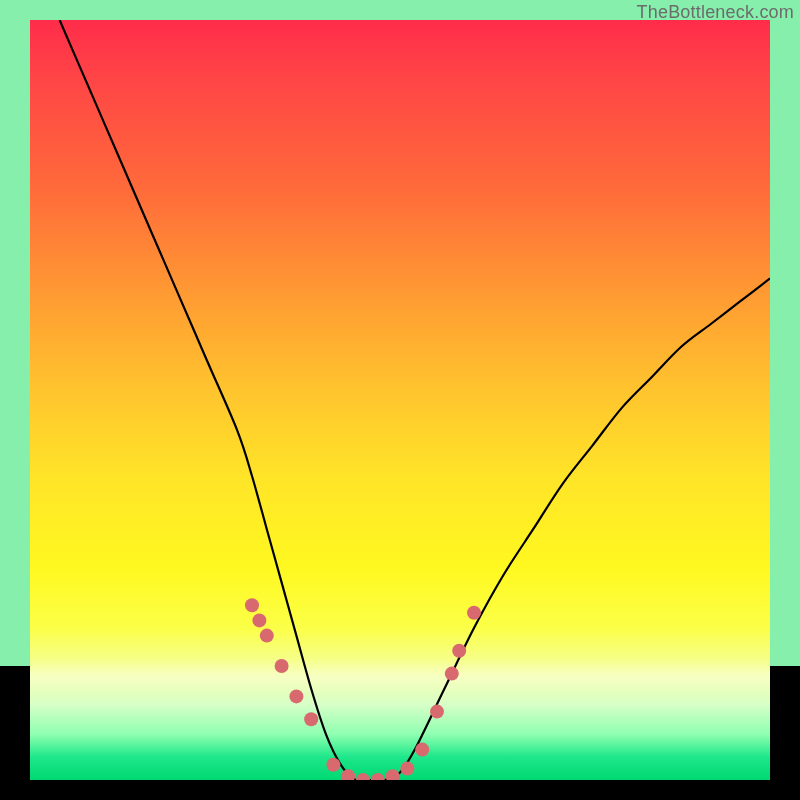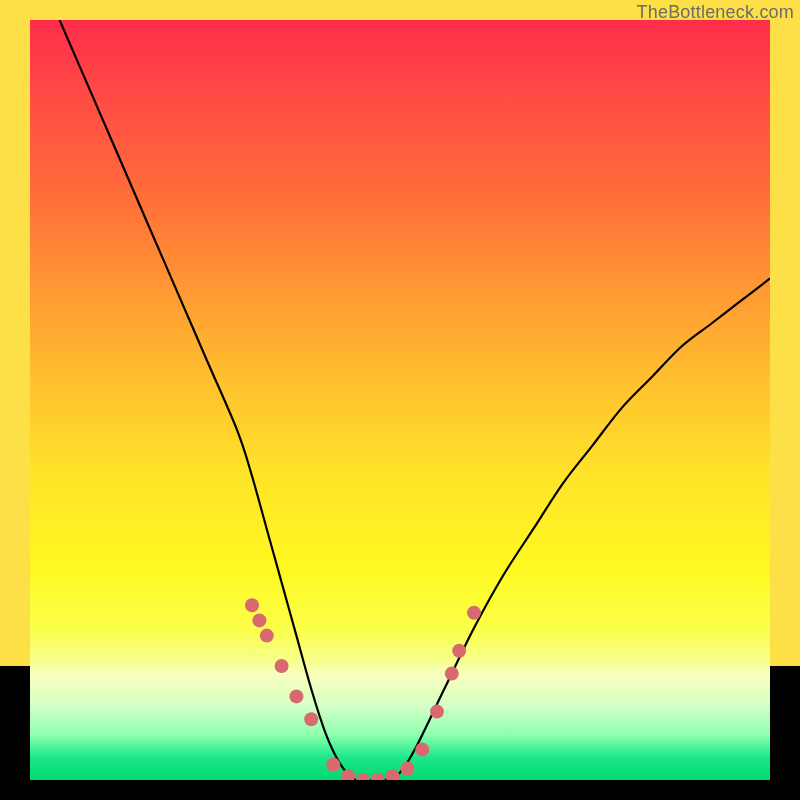--- a/index.html
+++ b/index.html
@@ -9,21 +9,21 @@
     height: 800px;
     overflow: hidden;
     background: #000;
     font-family: Arial, Helvetica, sans-serif;
   }
   .frame {
     position: absolute;
     left: 0; top: 0;
     width: 800px;
     height: 666px;
-    background: #fde047;
+    background: #86efac;
   }
   .plot {
     position: absolute;
     left: 30px;
     top: 20px;
     width: 740px;
     height: 760px;
     background: linear-gradient(to bottom,
       #ff2c4a 0%,
       #ff4646 8%,

